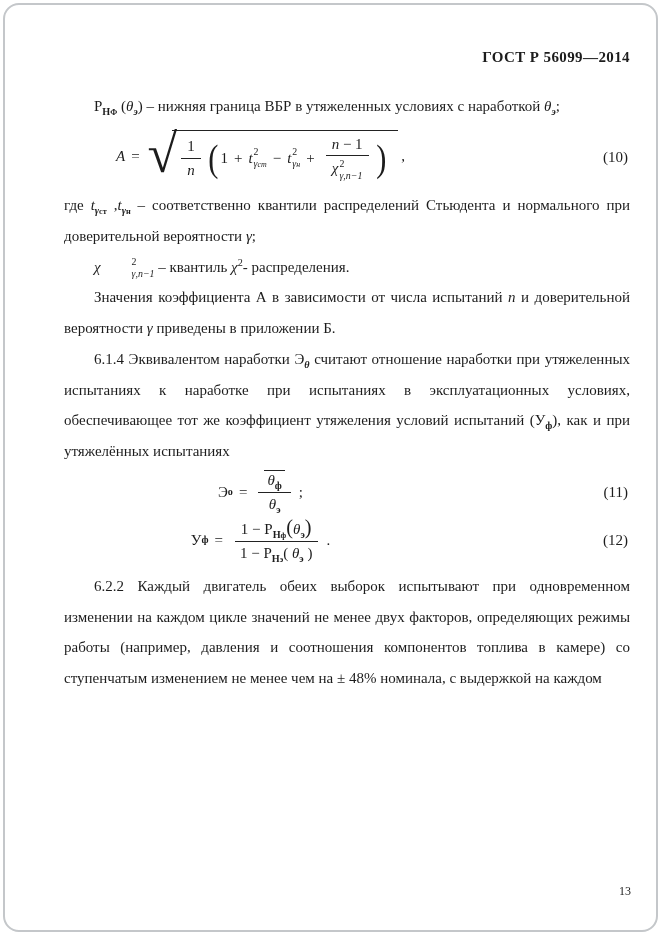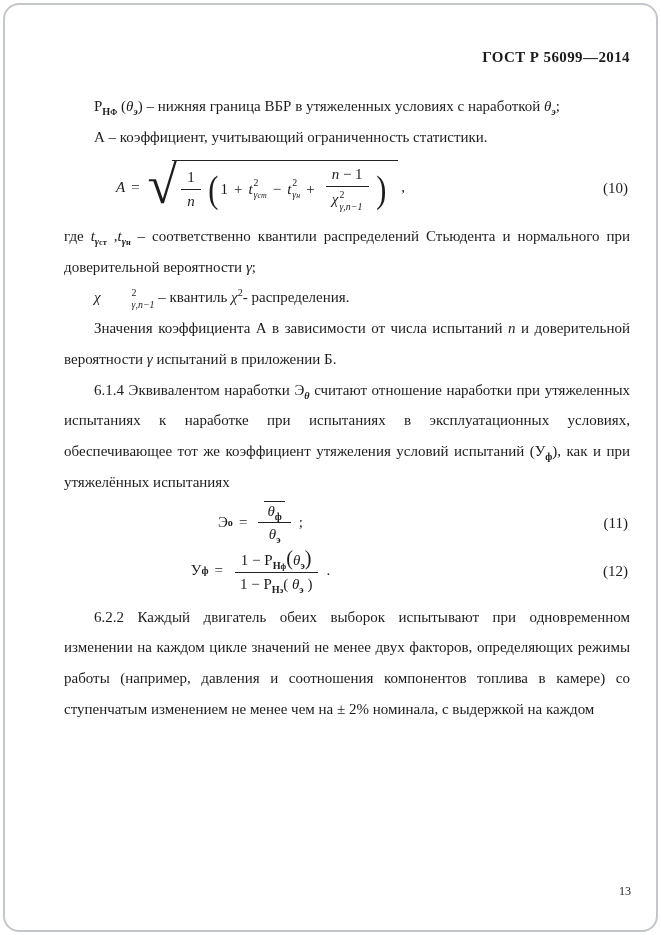--- a/index.html
+++ b/index.html
@@ -50,21 +50,20 @@
 <body>
 
 <div class="page">
   <div class="frame"></div>
   <div class="content">
 
     <div class="doc-header">ГОСТ Р 56099—2014</div>
 
     <p class="indent"><span>Р</span><sub><span>Н</span><span class="nested">Ф</span></sub> <span>(</span><span class="mi">θ</span><sub class="mi">э</sub><span>)</span><span> –  </span><span>нижняя граница ВБР в утяжеленных условиях с наработкой </span><span class="mi">θ</span><sub class="mi">э</sub><span>;</span></p>
 
-    <p class="indent">А –  коэффициент, учитывающий ограниченность статистики.</p>
 
     <div class="equation eq10">
       <span class="eq-body">
           <span class="mi">A</span>
           <span class="op">=</span>
           <span class="sqrt">
             <span class="sqrt-rad">√</span>
             <span class="sqrt-content">
               <span class="frac">
                 <span class="fnum">1</span>
@@ -100,21 +99,21 @@
       <span class="eq-num">(10)</span>
     </div>
 
     <p class="noindent"><span>где  </span><span class="mi">t</span><sub><span class="mi">γ</span><span class="nested">ст</span></sub><span> ,</span><span class="mi">t</span><sub><span class="mi">γ</span><span class="nested">н</span></sub><span> –  </span><span>соответственно квантили распределений Стьюдента и нормального при доверительной вероятности </span><span class="mi">γ</span><span>;</span></p>
 
     <p class="indent"><span class="mi">χ</span><span class="supsub">
           <span>2</span>
           <span class="mi">γ,n−1</span>
         </span><span> –  квантиль </span><span class="mi">χ</span><sup>2</sup><span>- распределения.</span></p>
 
-    <p class="indent"><span>Значения коэффициента А в зависимости от числа испытаний </span><span class="mi">n</span><span> и доверительной вероятности </span><span class="mi">γ</span><span> испытаний в приложении Б.</span></p>
+    <p class="indent"><span>Значения коэффициента А в зависимости от числа испытаний </span><span class="mi">n</span><span> и доверительной вероятности </span><span class="mi">γ</span><span> приведены в приложении Б.</span></p>
 
     <p class="indent"><span>6.1.4 Эквивалентом наработки </span><span>Э</span><sub class="mi">θ</sub><span> считают отношение наработки при утяжеленных испытаниях к наработке при испытаниях в эксплуатационных условиях, обеспечивающее тот же коэффициент утяжеления условий испытаний (</span><span>У</span><sub>ф</sub><span>), как и при утяжелённых испытаниях</span></p>
 
     <div class="equation eq11">
       <span class="eq-body">
           <span>Э</span>
           <sub>о</sub>
           <span class="op">=</span>
           <span class="frac">
             <span class="fnum"><span class="overbar"><span class="mi">θ</span><sub>ф</sub></span></span>
@@ -134,18 +133,18 @@
             <span class="fnum"><span>1 − Р</span><sub><span>Н</span><span class="nested">ф</span></sub><span class="mp">(</span><span class="mi">θ</span><sub>э</sub><span class="mp">)</span></span>
             <span class="fden"><span>1 − Р</span><sub><span>Н</span><span class="nested">э</span></sub><span>( </span><span class="mi">θ</span><sub>э</sub><span> )</span></span>
           </span>
           <span class="tight">.</span>
         </span>
       <span class="eq-num">(12)</span>
     </div>
 
 
 
-    <p class="indent">6.2.2 Каждый двигатель обеих выборок испытывают при одновременном изменении на каждом цикле значений не менее двух факторов, определяющих режимы работы (например, давления и соотношения компонентов топлива в камере) со ступенчатым изменением не менее чем на ± 2%  номинала, с выдержкой на каждом</p>
+    <p class="indent">6.2.2 Каждый двигатель обеих выборок испытывают при одновременном изменении на каждом цикле значений не менее двух факторов, определяющих режимы работы (например, давления и соотношения компонентов топлива в камере) со ступенчатым изменением не менее чем на ± 48%  номинала, с выдержкой на каждом</p>
 
   </div>
 
   <div class="page-num">13</div>
 </div>
 
 </body></html>

